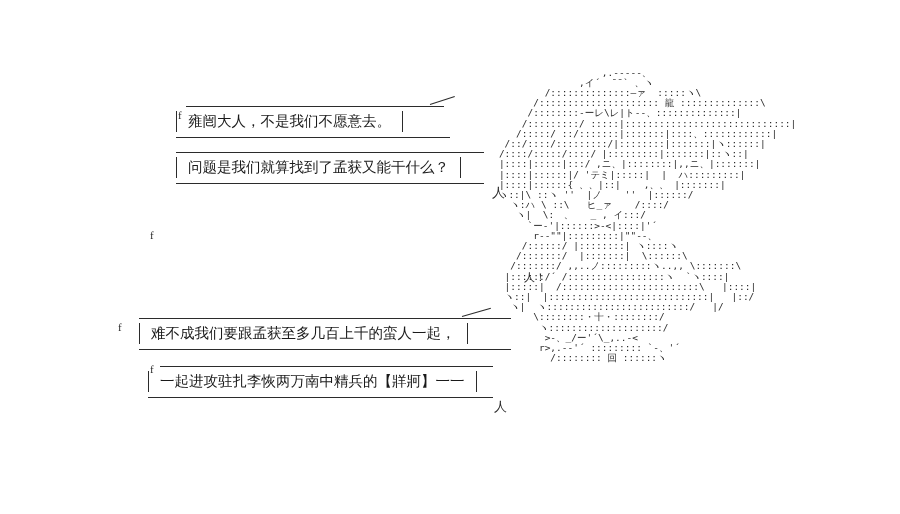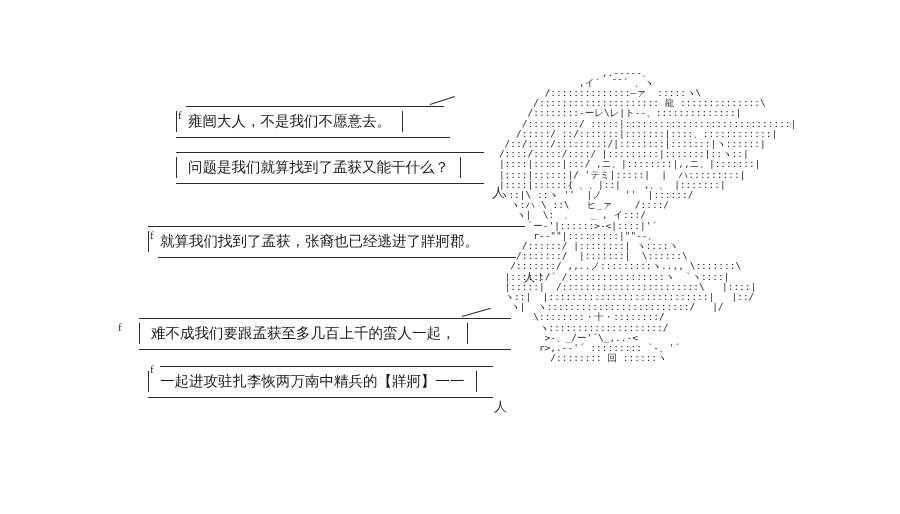--- a/index.html
+++ b/index.html
@@ -128,28 +128,20 @@
     <div class="body">
       <div class="bar"></div>
       <div class="txt">雍闿大人，不是我们不愿意去。</div>
       <div class="bar-right"></div>
     </div>
     <div class="line-bottom"></div>
   </div>
   <div class="tail" style="left:492px;top:184px;">人</div>
 
   <div class="corner-f" style="left:150px;top:229px;">f</div>
-  <div class="dialogue" id="d3">
-    <div class="line-top"></div>
-    <div class="body">
-      <div class="bar"></div>
-      <div class="txt">就算我们找到了孟获，张裔也已经逃进了牂牁郡。</div>
-    </div>
-    <div class="line-bottom"></div>
-  </div>
   <div class="tail" style="left:524px;top:270px;font-size:11px;">人！</div>
 
   <div class="corner-f" style="left:118px;top:321px;">f</div>
   <div class="slant" style="left:462px;top:316px;width:30px;transform:rotate(-16deg);"></div>
   <div class="dialogue" id="d4">
     <div class="line-top"></div>
     <div class="body">
       <div class="bar"></div>
       <div class="txt">难不成我们要跟孟获至多几百上千的蛮人一起，</div>
       <div class="bar-right"></div>

